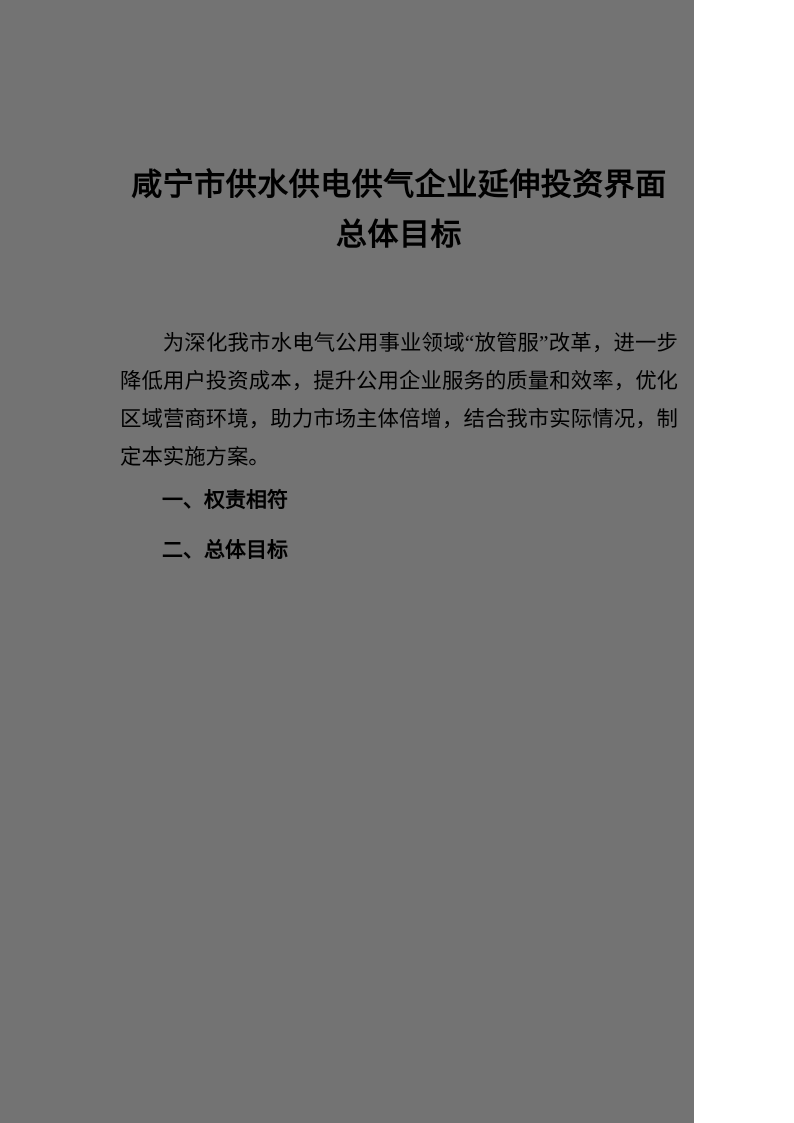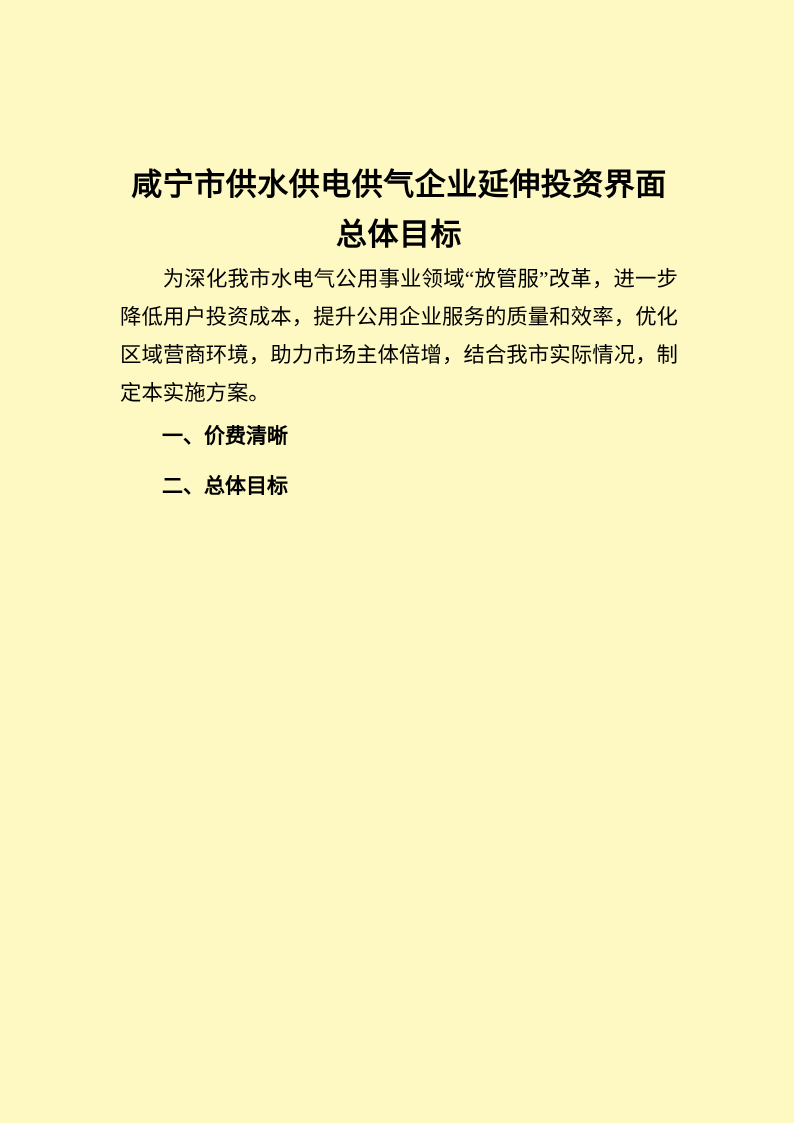--- a/index.html
+++ b/index.html
@@ -2,23 +2,23 @@
 <html lang="zh-CN"><head>
 <meta charset="utf-8">
 <style>
   html, body {
     margin: 0;
     padding: 0;
     background: #ffffff;
   }
   .page {
     position: relative;
-    width: 794px;
+    width: 694px;
     height: 1123px;
-    background: #fef9c3;
+    background: #737373;
     overflow: hidden;
     color: #000000;
     font-family: "Liberation Serif", "DejaVu Serif", serif;
   }
   .content {
     position: absolute;
     left: 120px;
     top: 0;
     width: 558px;
   }
@@ -37,20 +37,21 @@
   .para {
     margin: 0;
     font-size: 21.4px;
     line-height: 38px;
     text-align: justify;
     text-indent: 2em;
     font-family: "Liberation Serif", "DejaVu Serif", serif;
     font-weight: normal;
   }
   .para.first {
+    margin-top: 64px;
   }
   .heading {
     margin: 5px 0 12px 0;
     font-size: 21px;
     line-height: 38px;
     font-weight: bold;
     text-indent: 2em;
     font-family: "Liberation Sans", "DejaVu Sans", sans-serif;
   }
 </style>
@@ -60,20 +61,20 @@
 <div class="page">
   <div class="content">
 
     <h1 class="doc-title">
       <span class="title-line">咸宁市供水供电供气企业延伸投资界面</span>
       <span class="title-line">总体目标</span>
     </h1>
 
     <p class="para first">为深化我市水电气公用事业领域“放管服”改革，进一步降低用户投资成本，提升公用企业服务的质量和效率，优化区域营商环境，助力市场主体倍增，结合我市实际情况，制定本实施方案。</p>
 
-    <h2 class="heading">一、价费清晰</h2>
+    <h2 class="heading">一、权责相符</h2>
 
 
     <h2 class="heading">二、总体目标</h2>
 
 
   </div>
 </div>
 
 </body></html>

